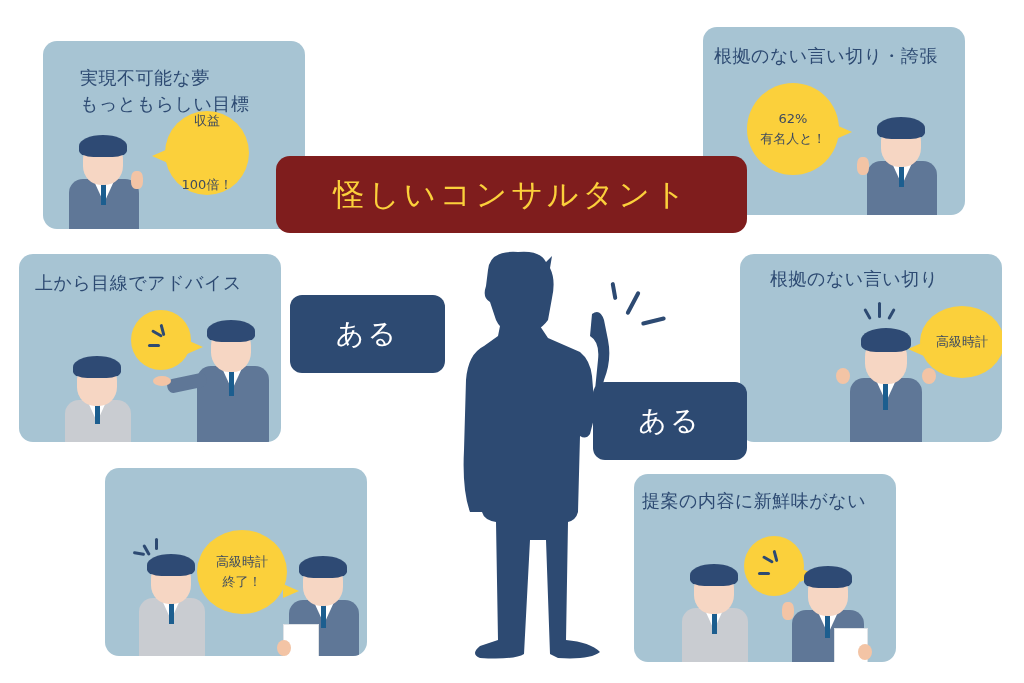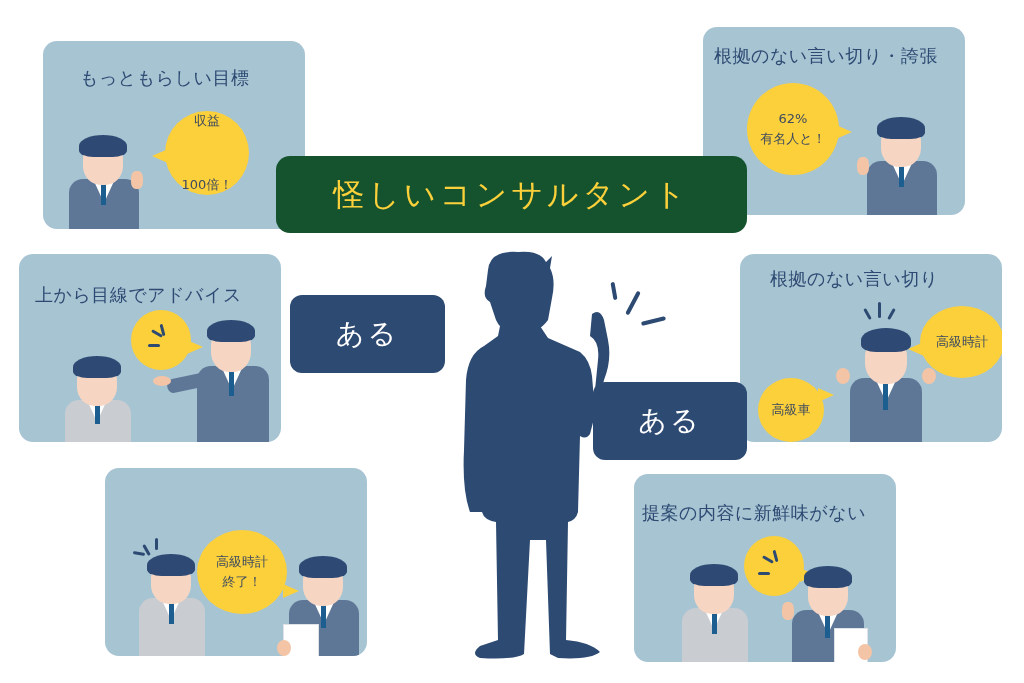--- a/index.html
+++ b/index.html
@@ -77,38 +77,39 @@
 
   .paper {
     position: absolute; background: #ffffff; border: 1px solid #dfe3e7;
   }
   .hand {
     position: absolute; background: #f3c4a5; border-radius: 50%;
   }
 
   .header-box {
     position: absolute; left: 276px; top: 156px; width: 471px; height: 77px;
-    background: #14532d; border-radius: 14px;
+    background: #7f1d1d; border-radius: 14px;
     display: flex; align-items: center; justify-content: center;
     color: #fbd03b; font-size: 31px; letter-spacing: 4px;
   }
   .aru-box {
     position: absolute; background: #2d4a72; border-radius: 12px;
     display: flex; align-items: center; justify-content: center;
     color: #ffffff; font-size: 28px; letter-spacing: 3px;
   }
 
   .silhouette { position: absolute; left: 440px; top: 250px; width: 180px; height: 410px; }
   .silhouette svg { width: 100%; height: 100%; }
 </style>
 </head>
 <body>
 
 <div class="card" style="left:43px;top:41px;width:262px;height:188px;">
   <div class="card-title" style="left:37px;top:24px;">
+    <div>実現不可能な夢</div>
     <div>もっともらしい目標</div>
   </div>
   <div class="bubble" style="left:122px;top:70px;width:84px;height:84px;justify-content:space-between;">
     <span class="tail tail-left" style="left:-13px;top:38px;"></span>
     <span>収益</span>
     <span>100倍！</span>
   </div>
   <div class="person" style="left:18px;top:92px;width:90px;height:96px;">
     <div class="body suit-dark" style="left:8px;top:46px;width:70px;height:60px;"></div>
     <div class="shirt" style="left:32px;top:46px;width:22px;height:24px;"></div>
@@ -132,21 +133,21 @@
     <div class="tie" style="left:46px;top:48px;width:5px;height:24px;"></div>
     <div class="face" style="left:28px;top:10px;width:40px;height:42px;"></div>
     <div class="hair" style="left:24px;top:2px;width:48px;height:22px;"></div>
     <div class="hand" style="left:4px;top:42px;width:12px;height:18px;border-radius:40%;"></div>
   </div>
 </div>
 
 <div class="header-box">怪しいコンサルタント</div>
 
 <div class="card" style="left:19px;top:254px;width:262px;height:188px;">
-  <div class="card-title" style="left:16px;top:28px;">上から目線でアドバイス</div>
+  <div class="card-title" style="left:16px;top:16px;">上から目線でアドバイス</div>
   <div class="bubble" style="left:112px;top:56px;width:60px;height:60px;">
     <span class="tail tail-right" style="right:-12px;top:30px;"></span>
     <span class="shock" style="left:20px;top:22px;width:12px;height:3px;transform:rotate(30deg);"></span>
     <span class="shock" style="left:30px;top:14px;width:3px;height:12px;transform:rotate(-15deg);"></span>
     <span class="shock" style="left:17px;top:34px;width:12px;height:3px;"></span>
   </div>
   <div class="person" style="left:42px;top:100px;width:80px;height:88px;">
     <div class="body suit-light" style="left:4px;top:46px;width:66px;height:50px;"></div>
     <div class="shirt" style="left:26px;top:46px;width:20px;height:22px;"></div>
     <div class="tie" style="left:34px;top:48px;width:5px;height:22px;"></div>
@@ -177,24 +178,20 @@
 
 <span class="shock" style="left:612px;top:282px;width:4px;height:18px;transform:rotate(-10deg);"></span>
 <span class="shock" style="left:631px;top:290px;width:4px;height:26px;transform:rotate(28deg);"></span>
 <span class="shock" style="left:641px;top:319px;width:25px;height:4px;transform:rotate(-14deg);"></span>
 
 <div class="card" style="left:740px;top:254px;width:262px;height:188px;">
   <div class="card-title" style="left:30px;top:12px;">根拠のない言い切り</div>
   <div class="bubble" style="left:180px;top:52px;width:84px;height:72px;">
     <span class="tail tail-left" style="left:-12px;top:36px;"></span>
     <span>高級時計</span>
-  </div>
-  <div class="bubble" style="left:18px;top:124px;width:66px;height:64px;">
-    <span class="tail tail-right" style="right:-10px;top:10px;"></span>
-    <span>高級車</span>
   </div>
   <span class="shock" style="left:126px;top:54px;width:3px;height:12px;transform:rotate(-30deg);"></span>
   <span class="shock" style="left:138px;top:48px;width:3px;height:16px;"></span>
   <span class="shock" style="left:150px;top:54px;width:3px;height:12px;transform:rotate(30deg);"></span>
   <div class="person" style="left:96px;top:72px;width:100px;height:116px;">
     <div class="body suit-dark" style="left:14px;top:52px;width:72px;height:70px;"></div>
     <div class="shirt" style="left:39px;top:52px;width:22px;height:24px;"></div>
     <div class="tie" style="left:47px;top:54px;width:5px;height:30px;"></div>
     <div class="face" style="left:29px;top:12px;width:42px;height:46px;"></div>
     <div class="hair" style="left:25px;top:2px;width:50px;height:24px;"></div>
@@ -226,21 +223,21 @@
     <div class="shirt" style="left:30px;top:46px;width:22px;height:24px;"></div>
     <div class="tie" style="left:38px;top:48px;width:5px;height:26px;"></div>
     <div class="face" style="left:20px;top:10px;width:40px;height:42px;"></div>
     <div class="hair" style="left:16px;top:2px;width:48px;height:22px;"></div>
   </div>
   <div class="paper" style="left:178px;top:156px;width:36px;height:40px;"></div>
   <div class="hand" style="left:172px;top:172px;width:14px;height:16px;"></div>
 </div>
 
 <div class="card" style="left:634px;top:474px;width:262px;height:188px;">
-  <div class="card-title" style="left:8px;top:14px;margin-top:12px;">提案の内容に新鮮味がない</div>
+  <div class="card-title" style="left:8px;top:14px;">提案の内容に新鮮味がない</div>
   <div class="bubble" style="left:110px;top:62px;width:60px;height:60px;">
     <span class="tail tail-right" style="right:-12px;top:32px;"></span>
     <span class="shock" style="left:18px;top:22px;width:12px;height:3px;transform:rotate(30deg);"></span>
     <span class="shock" style="left:30px;top:14px;width:3px;height:12px;transform:rotate(-15deg);"></span>
     <span class="shock" style="left:14px;top:36px;width:12px;height:3px;"></span>
   </div>
   <div class="person" style="left:44px;top:88px;width:80px;height:100px;">
     <div class="body suit-light" style="left:4px;top:46px;width:66px;height:64px;"></div>
     <div class="shirt" style="left:26px;top:46px;width:20px;height:22px;"></div>
     <div class="tie" style="left:34px;top:48px;width:5px;height:24px;"></div>

